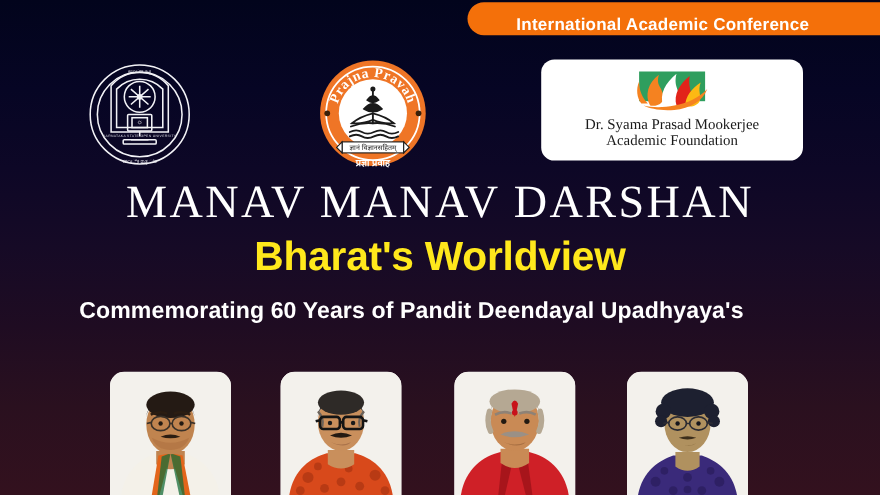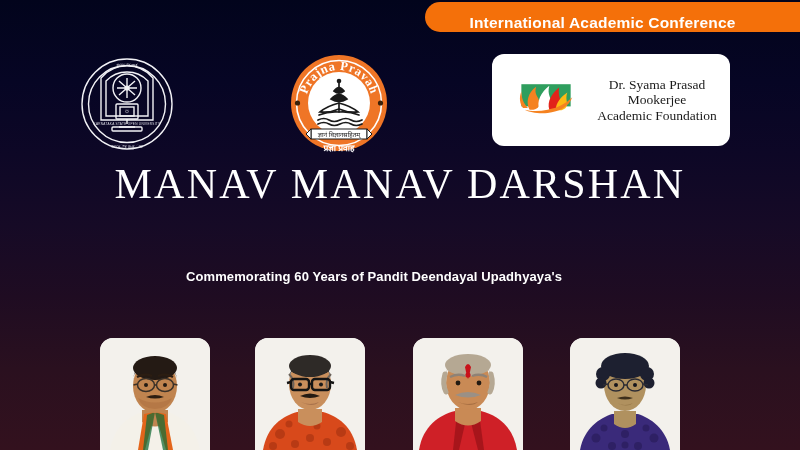--- a/index.html
+++ b/index.html
@@ -57,20 +57,21 @@
   
   #logo-ksou { left: 72px; top: 2px; width: 110px; height: 108px; }
   
   #logo-prajna { left: 285px; top: 4px; width: 108px; height: 106px; }
   
   #logo-spmrf {
     left: 492px; top: 8px; width: 238px; height: 92px;
     background: #ffffff;
     border-radius: 12px;
     display: flex;
+    flex-direction: column;
     align-items: center;
     justify-content: center;
     box-sizing: border-box;
     padding: 5px 8px 7px 8px;
   }
   #spmrf-name {
     font-family: "Liberation Serif", serif;
     color: #1a1a1a;
     font-size: 13.5px;
     line-height: 1.12;
@@ -104,21 +105,21 @@
     line-height: 1;
     letter-spacing: -0.2px;
   }
   #tagline {
     position: absolute;
     top: 268px;
     left: 0;
     width: 748px;
     text-align: center;
     color: #ffffff;
-    font-size: 13px;
+    font-size: 21px;
     font-weight: bold;
     line-height: 1.45;
     letter-spacing: 0.1px;
   }
   
   #portrait-row {
     position: absolute;
     bottom: 0;
     left: 0;
     width: 800px;
@@ -217,20 +218,21 @@
         <path d="M28 31 C24 26 23 18 26 11 C26 19 29 26 34 31 Z" fill="#f58220"></path>
       </svg>
       <div id="spmrf-name">
         <div>Dr. Syama Prasad Mookerjee</div>
         <div>Academic Foundation</div>
       </div>
     </div>
   </div>
 
   <div id="title-main">MANAV MANAV DARSHAN</div>
+  <div id="title-sub">Bharat's Worldview</div>
   <div id="tagline">
     <div>Commemorating 60 Years of Pandit Deendayal Upadhyaya's</div>
   </div>
 
   <div id="portrait-row">
 
     <div class="portrait-card">
       <svg class="p-svg" viewBox="0 0 110 112">
         <rect width="110" height="112" fill="#f3f1ec"></rect>
         <path d="M10 112 C14 88 30 78 42 74 L68 74 C80 78 96 88 100 112 Z" fill="#f4f1e9"></path>

